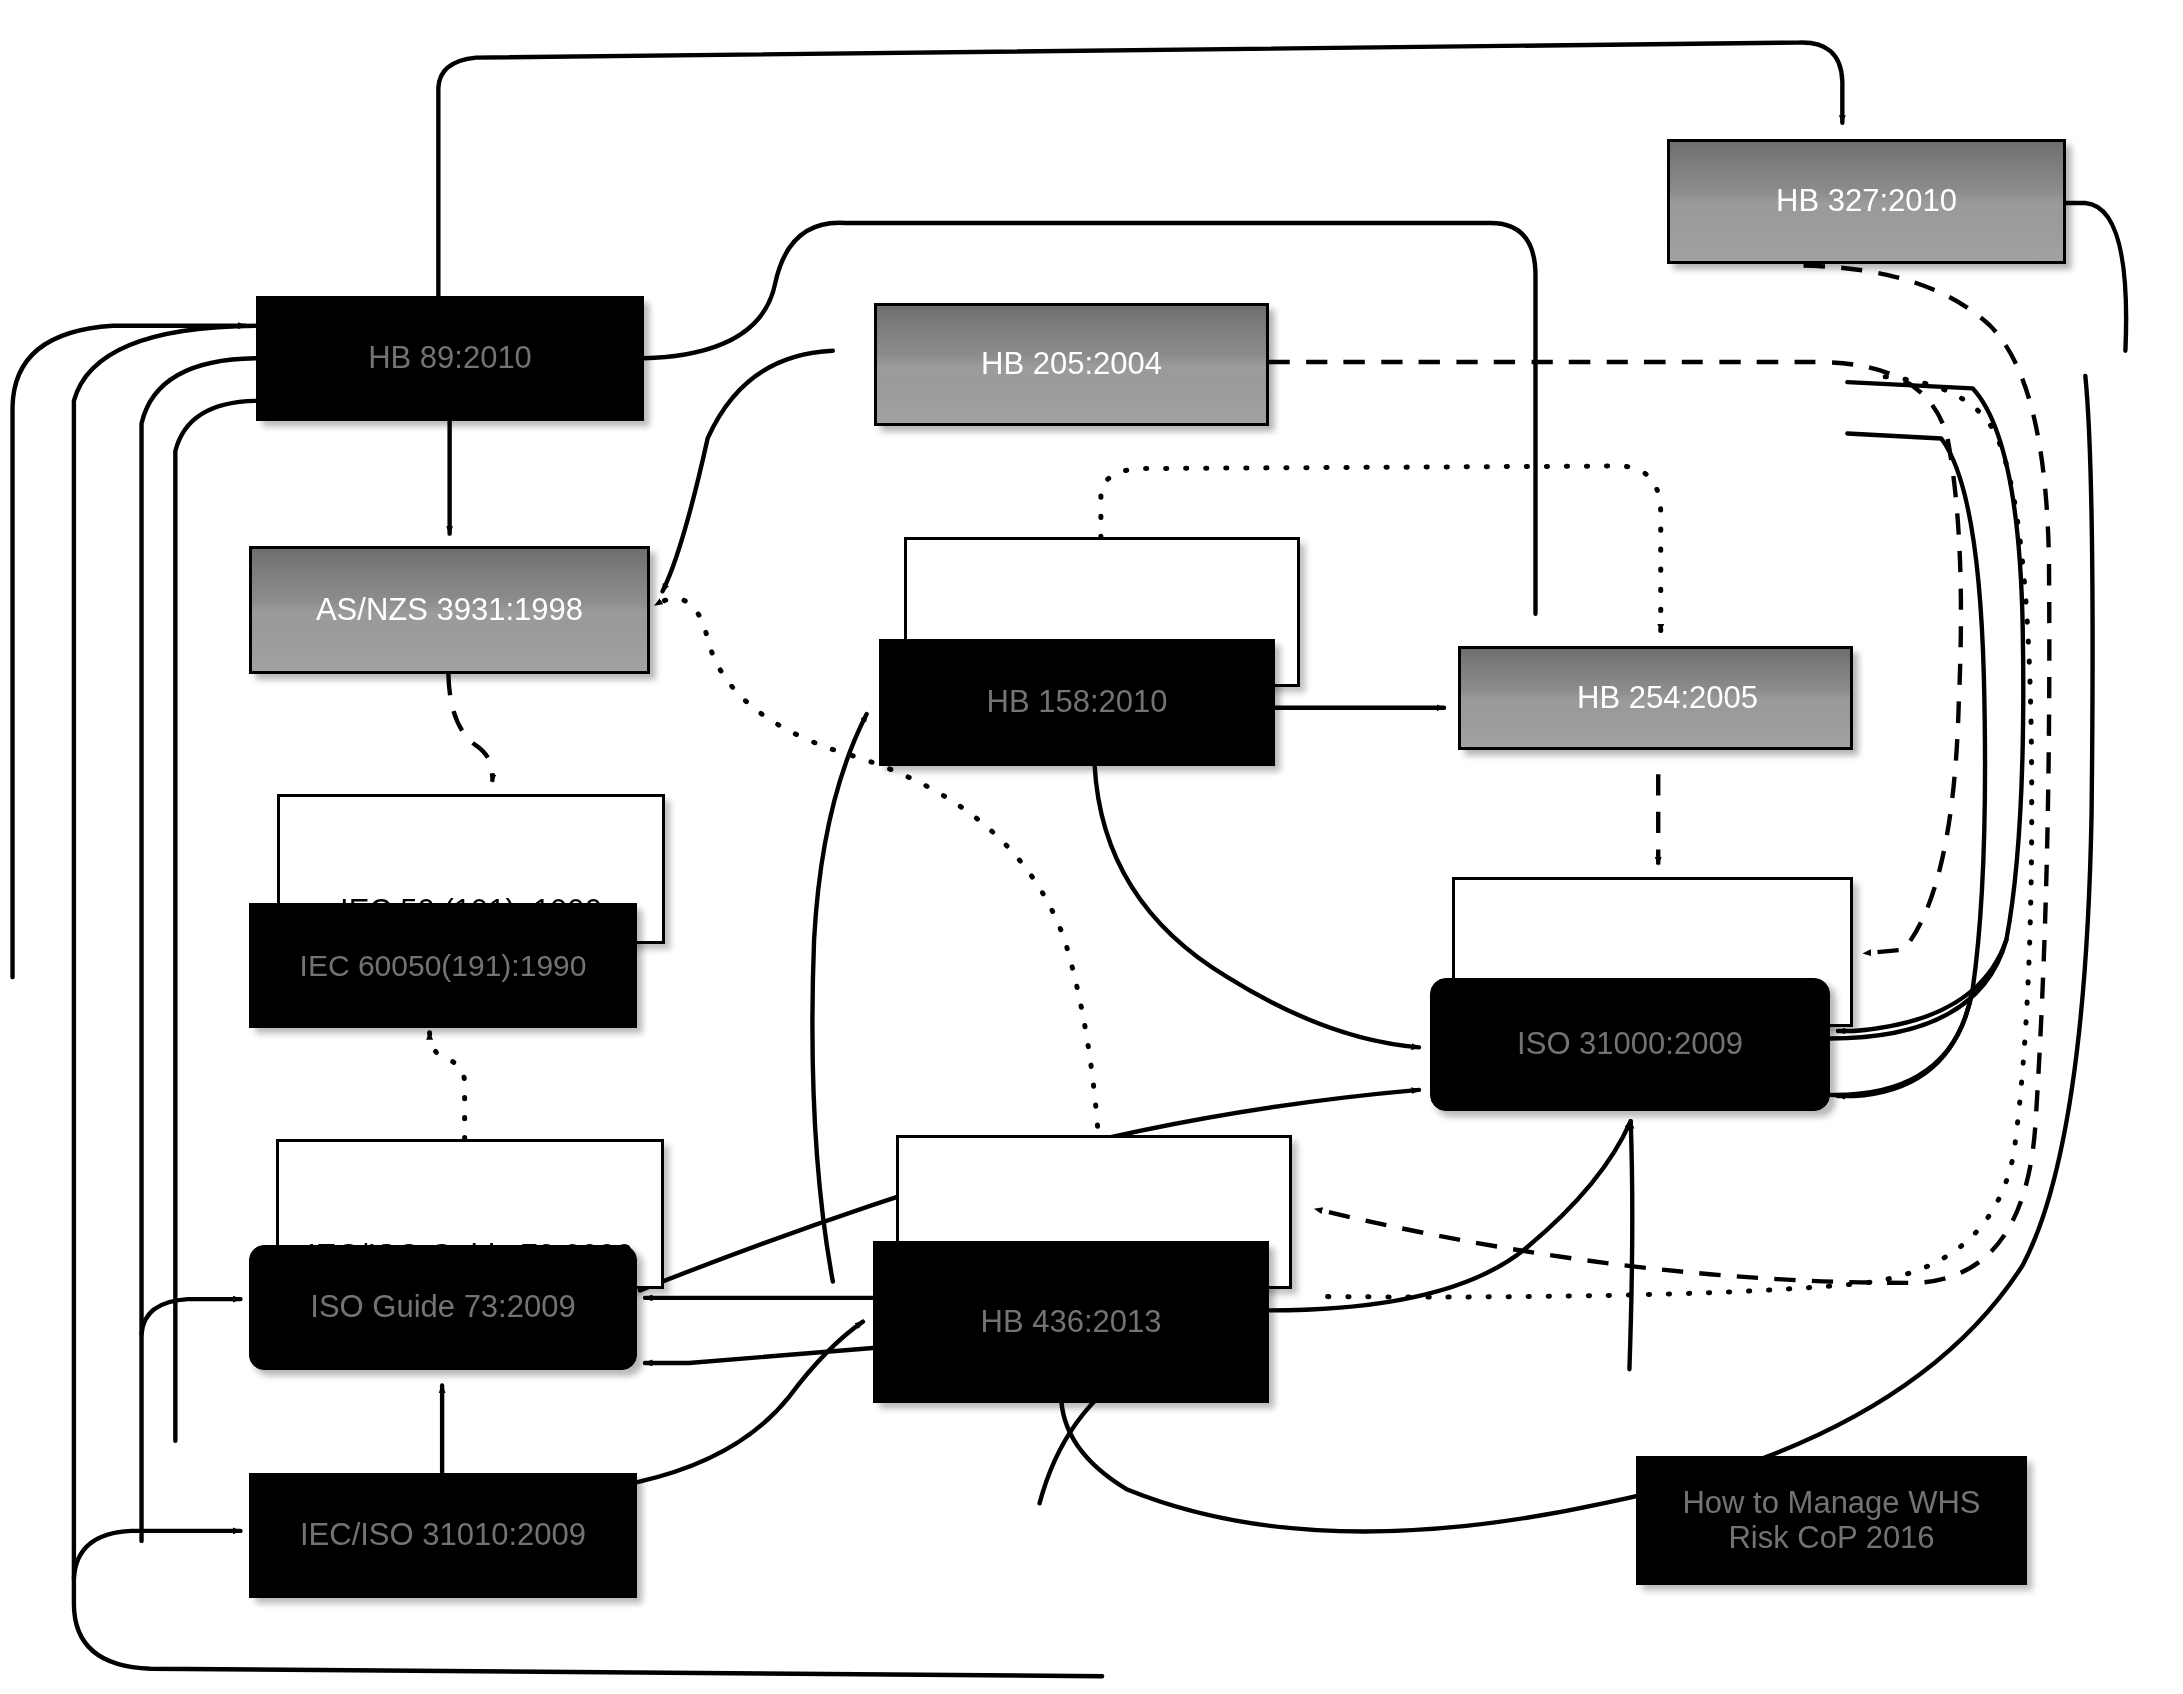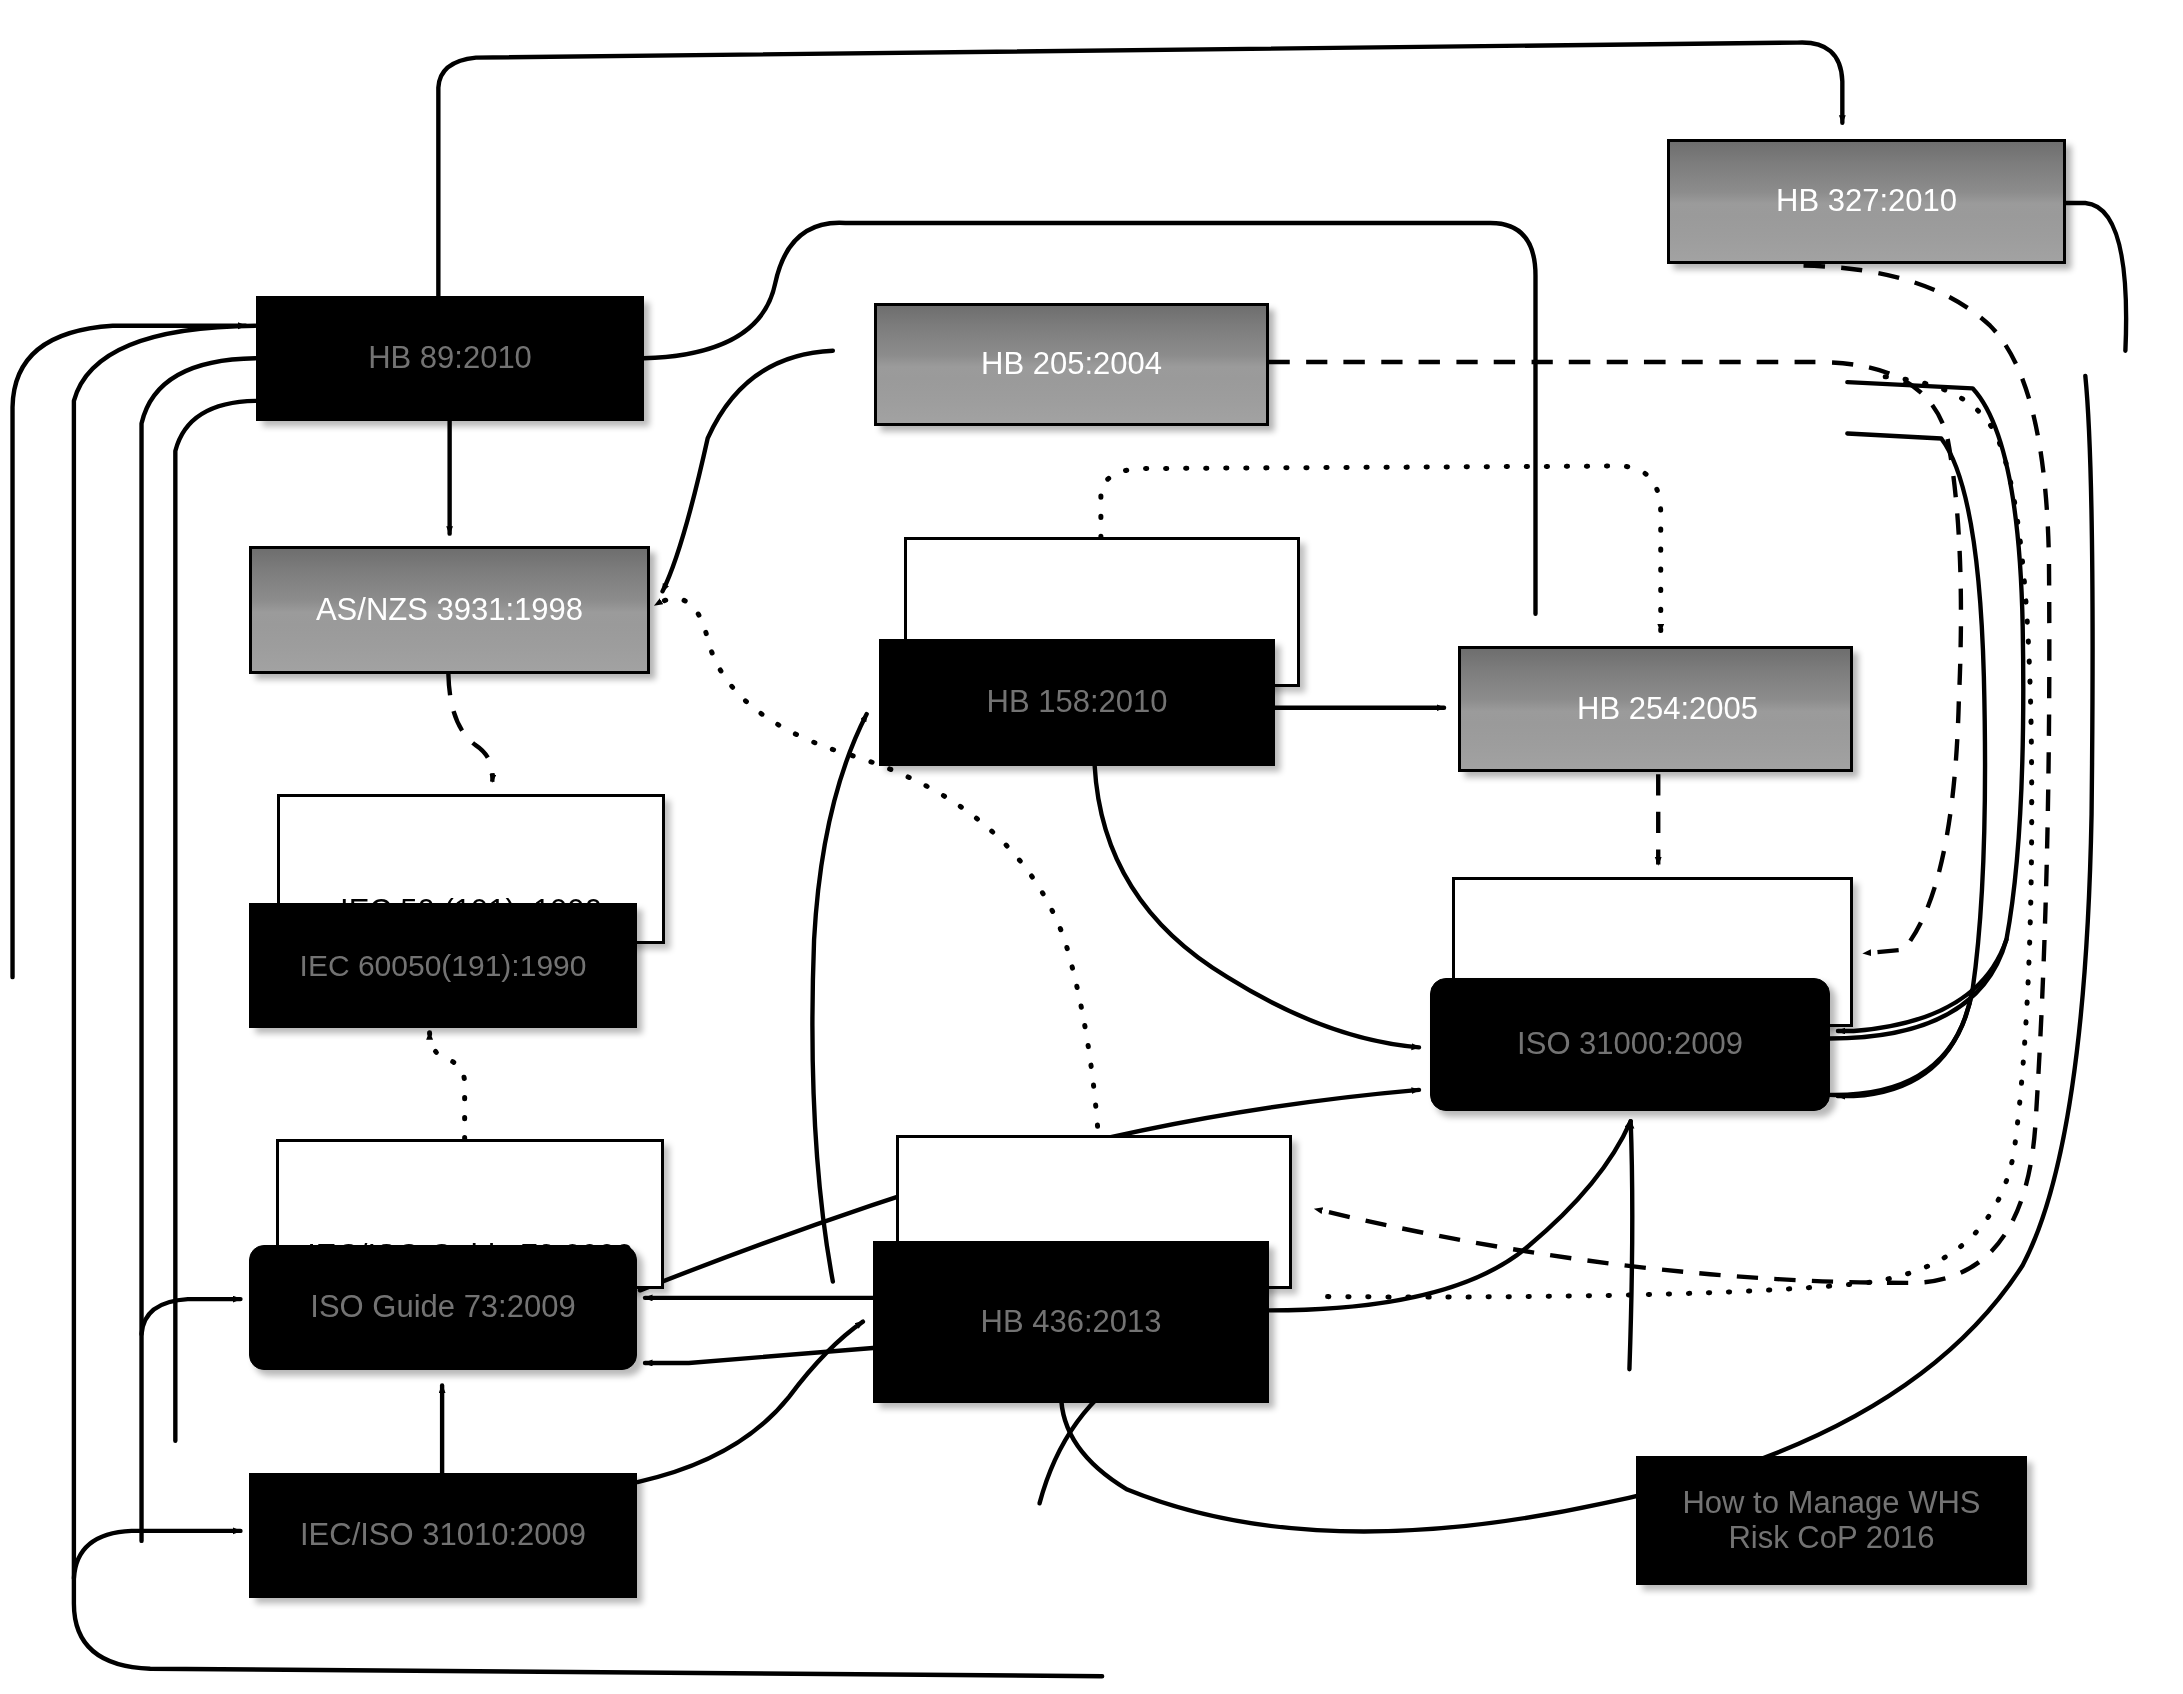--- a/index.html
+++ b/index.html
@@ -139,21 +139,21 @@
   </div>
 
   <div class="node n-white fs-big" style="left:904px;top:537px;width:396px;height:150px;align-items:flex-end;padding-bottom:11.3px;">
     <span class="lbl">HB 158:2006</span>
   </div>
 
   <div class="node n-black fs-big" style="left:879px;top:639px;width:396px;height:127px;">
     <span class="lbl">HB 158:2010</span>
   </div>
 
-  <div class="node n-grey fs-big" style="left:1458px;top:646px;width:395px;height:126px;padding-left:24px;">
+  <div class="node n-grey fs-big" style="left:1458px;top:646px;width:395px;height:104px;padding-left:24px;">
     <span class="lbl">HB 254:2005</span>
   </div>
 
   <div class="node n-white fs-big" style="left:277px;top:794px;width:388px;height:150px;align-items:flex-end;padding-bottom:12.5px;">
     <span class="lbl">IEC 50 (191): 1990</span>
   </div>
 
   <div class="node n-black fs-mid" style="left:249px;top:903px;width:388px;height:125px;">
     <span class="lbl">IEC 60050(191):1990</span>
   </div>

